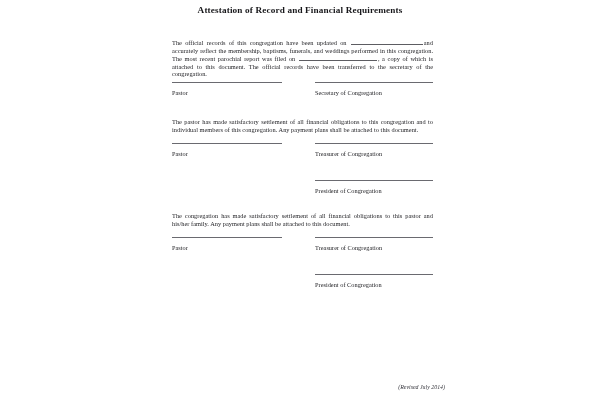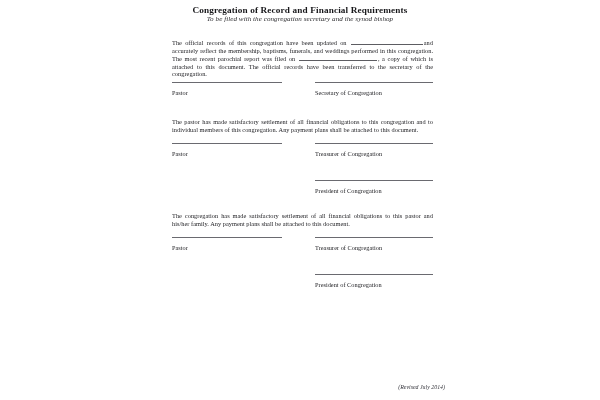--- a/index.html
+++ b/index.html
@@ -103,22 +103,21 @@
     font-style: italic;
     color: #33333a;
     white-space: nowrap;
   }
 </style>
 </head>
 <body>
 
 <div class="page">
 
-  <div class="doc-title">Congregation of Record and Financial Requirements</div>
-  <div class="doc-subtitle">To be filed with the congregation secretary and the synod bishop</div>
+  <div class="doc-title">Attestation of Record and Financial Requirements</div>
 
   <div class="body-block" style="top:38px;">
     <p>
       <span>The official records of this congregation have been updated on</span>
       <span class="blank blank-date"></span><span>and accurately reflect the membership, baptisms, funerals, and weddings performed in this congregation. The most recent parochial report was filed on</span>
       <span class="blank blank-report"></span><span>, a copy of which is attached to this document. The official records have been transferred to the secretary of the congregation.</span>
     </p>
   </div>
 
   <div class="sig left" style="top:82px;">

